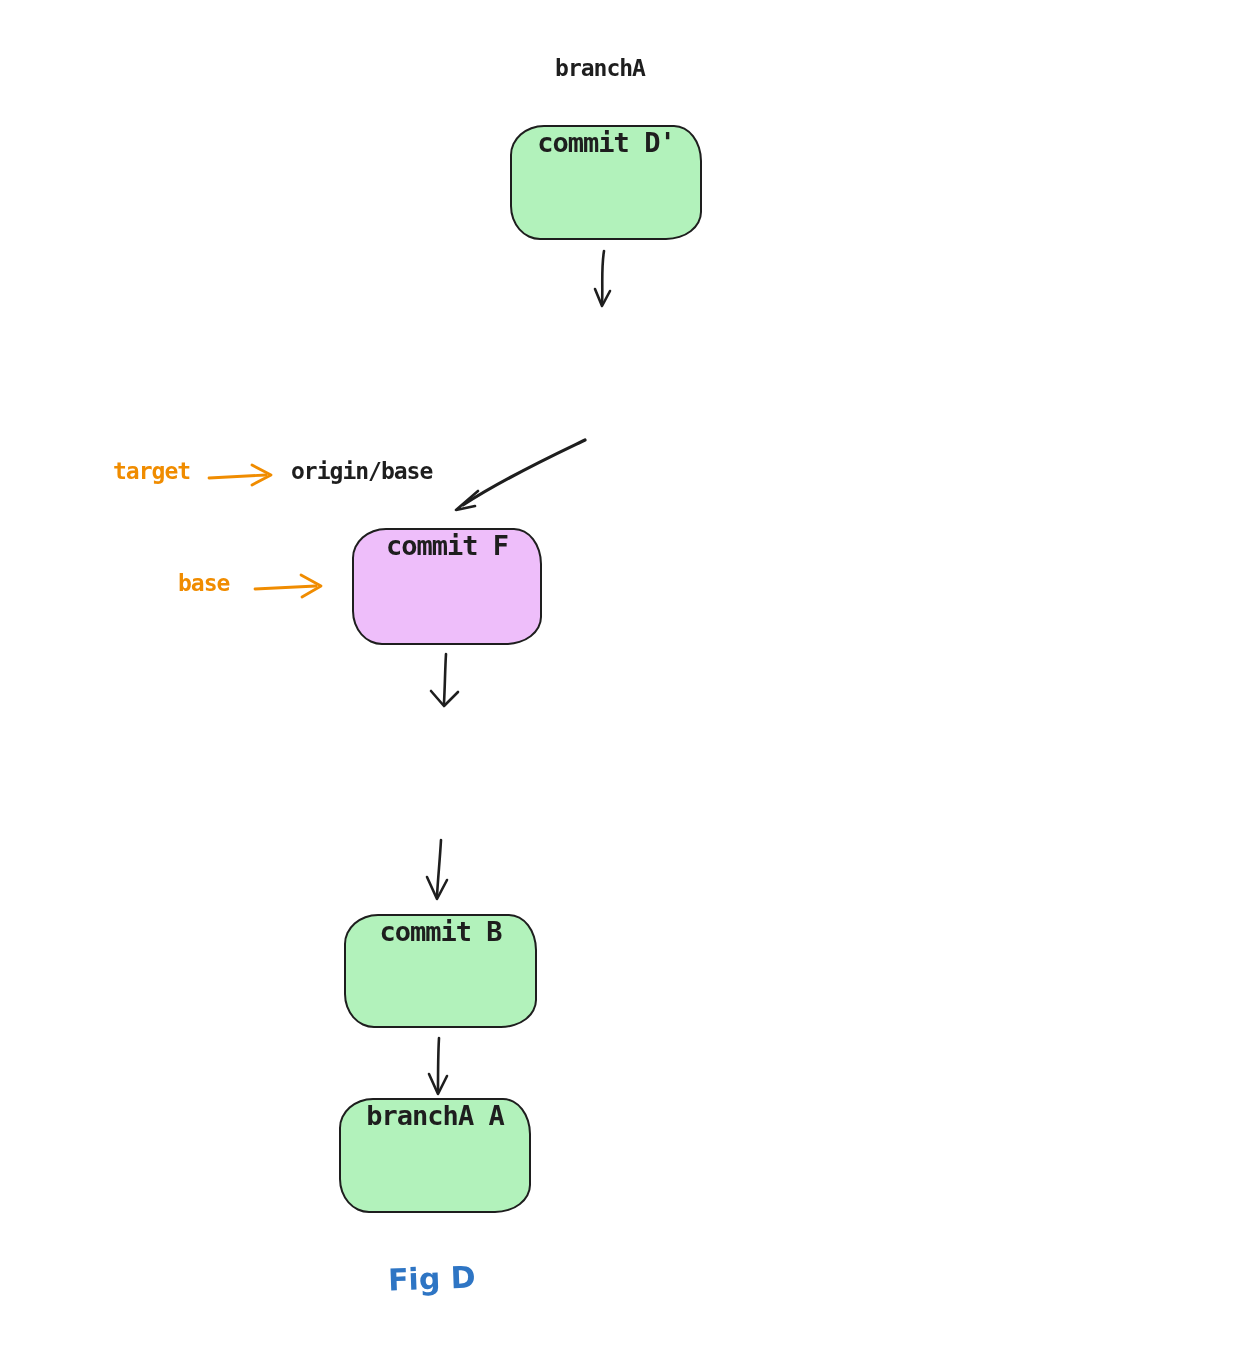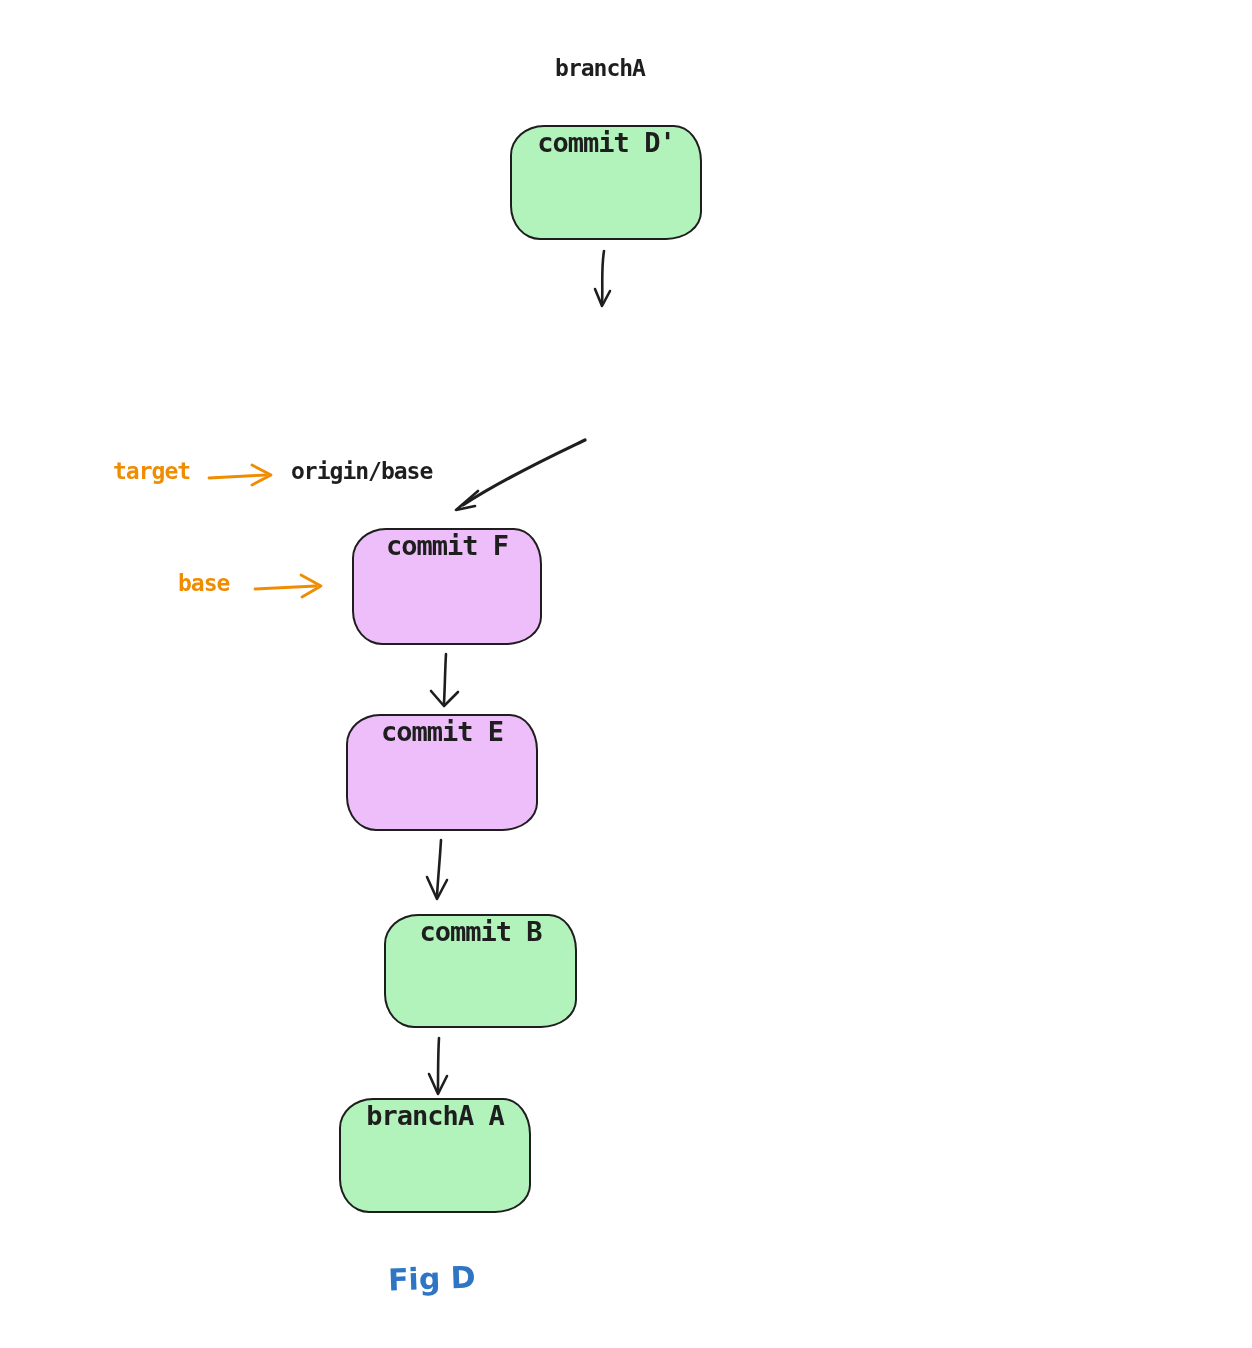--- a/index.html
+++ b/index.html
@@ -118,25 +118,22 @@
   <div class="lbl orange" style="left:113px; top:458px;">target</div>
 
   <div class="lbl" style="left:291px; top:458px;">origin/base</div>
 
   <div class="lbl orange" style="left:178px; top:570px;">base</div>
 
   <div class="node violet" style="left:352px; top:528px; width:190px; height:117px;">
     <span>commit F</span>
   </div>
 
-  <div class="node violet" style="left:346px; top:714px; width:192px; height:117px;">
-    <span>commit E</span>
-  </div>
 
-  <div class="node green" style="left:344px; top:914px; width:193px; height:114px;margin-left:40px;">
+  <div class="node green" style="left:344px; top:914px; width:193px; height:114px;">
     <span>commit B</span>
   </div>
 
   <div class="node green" style="left:339px; top:1098px; width:192px; height:115px;">
     <span>branchA A</span>
   </div>
 
   <div class="caption">Fig D</div>
 
 </div>

